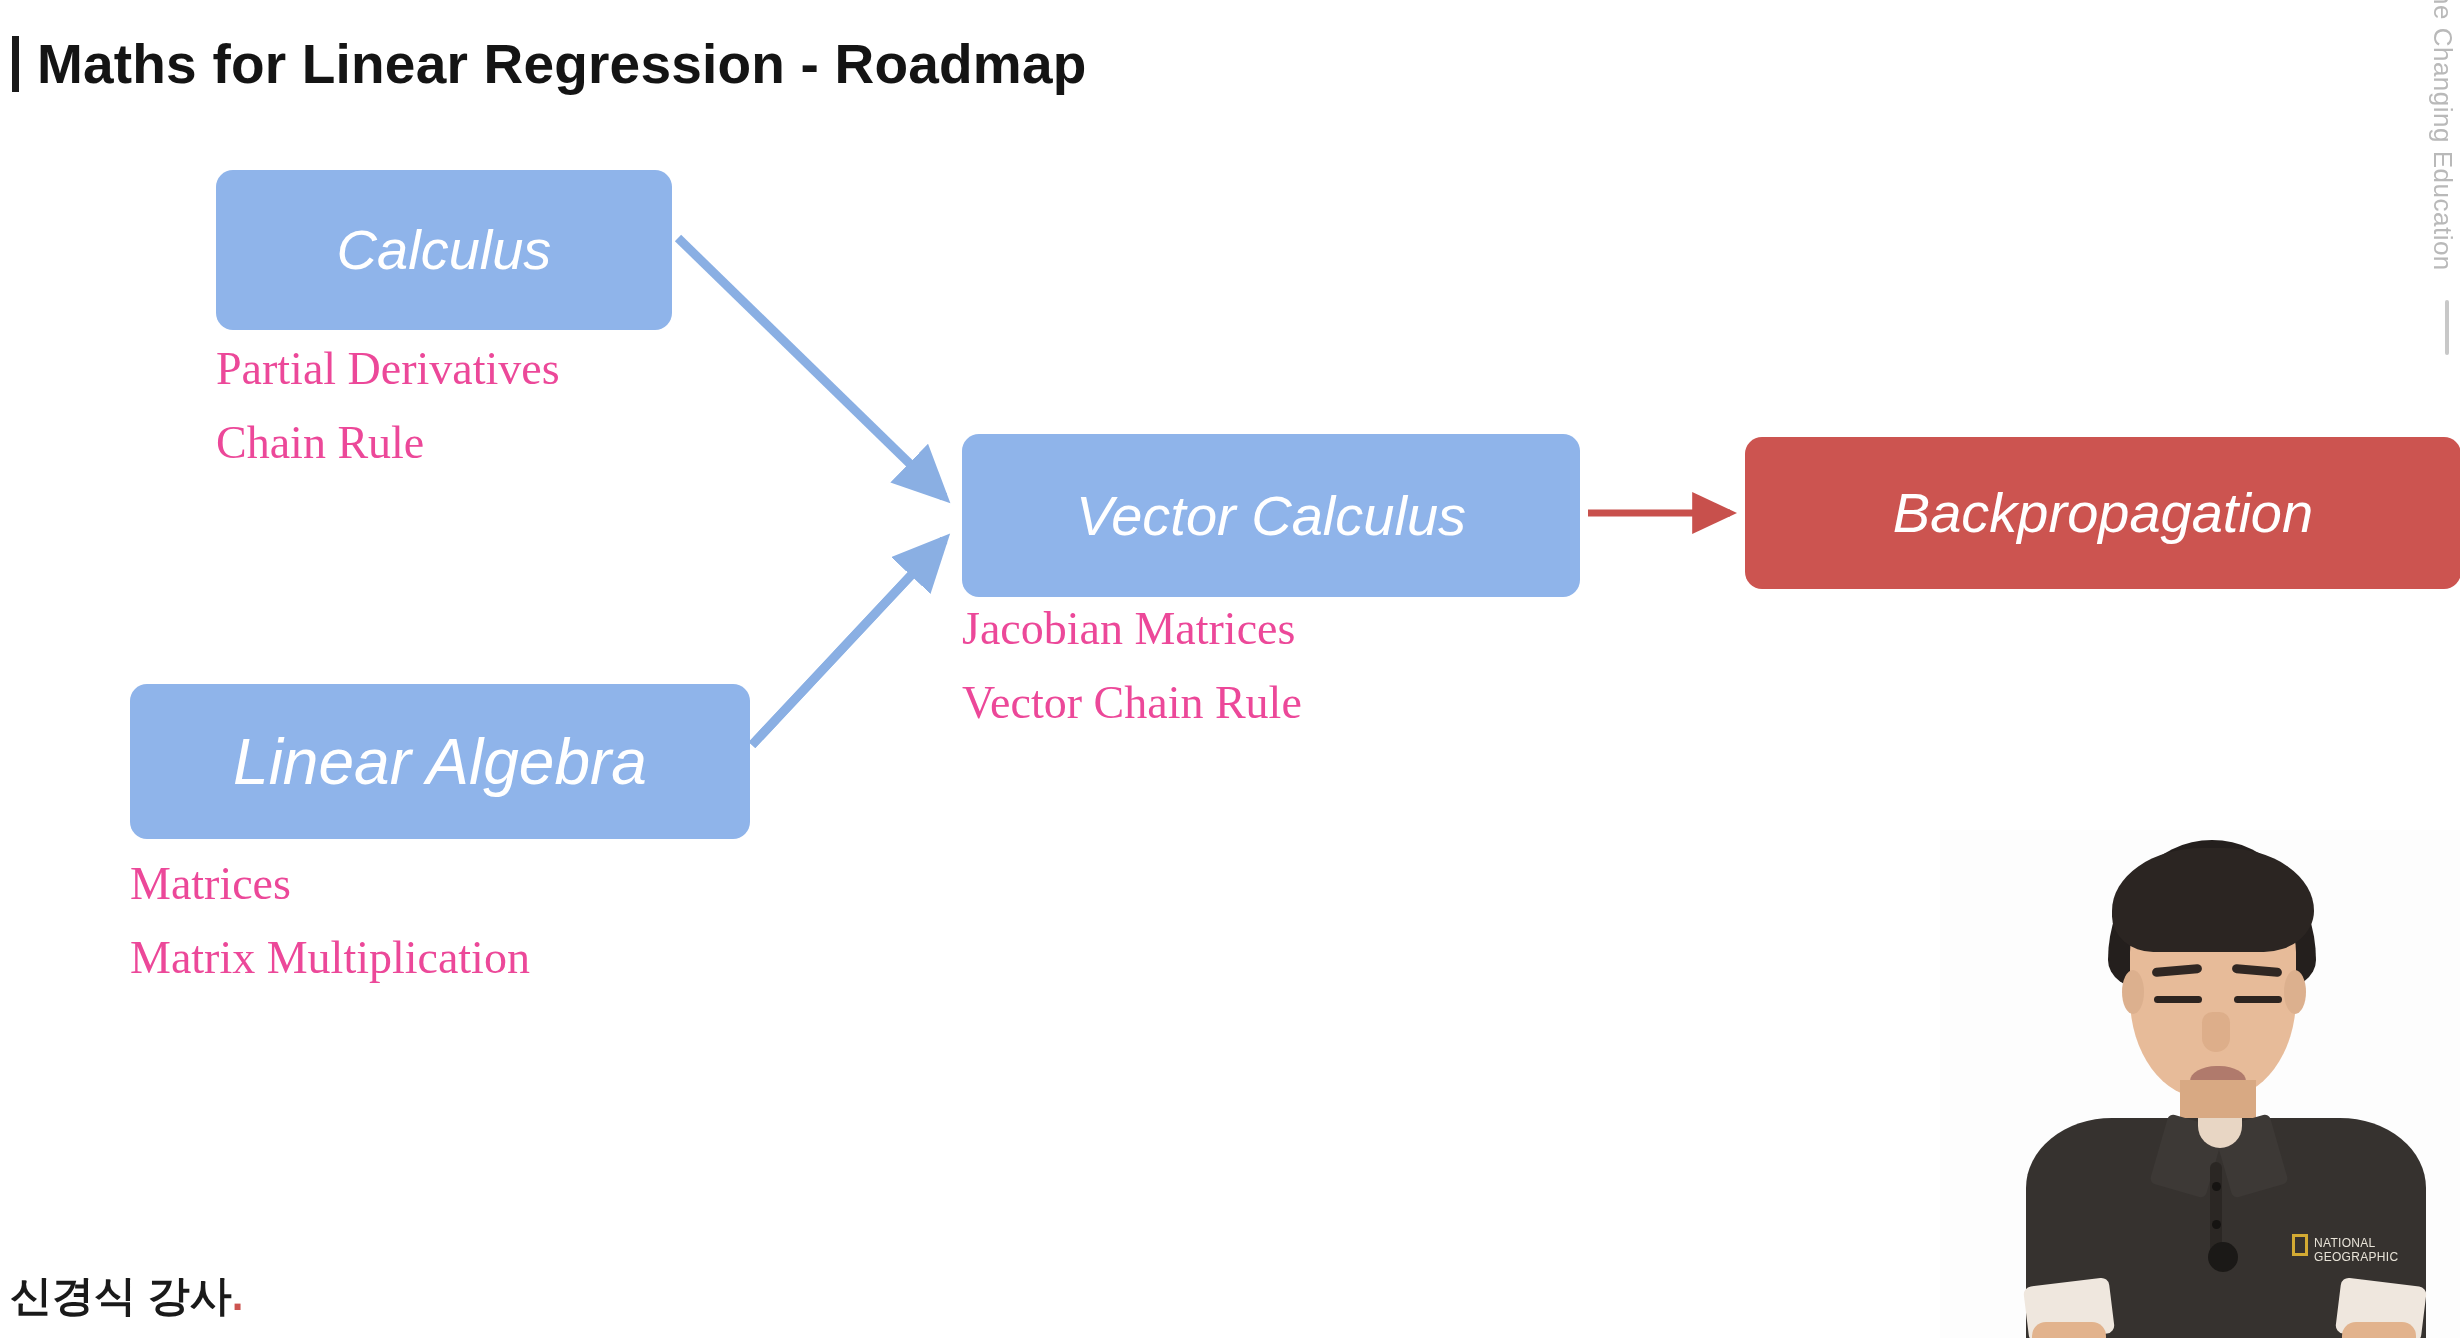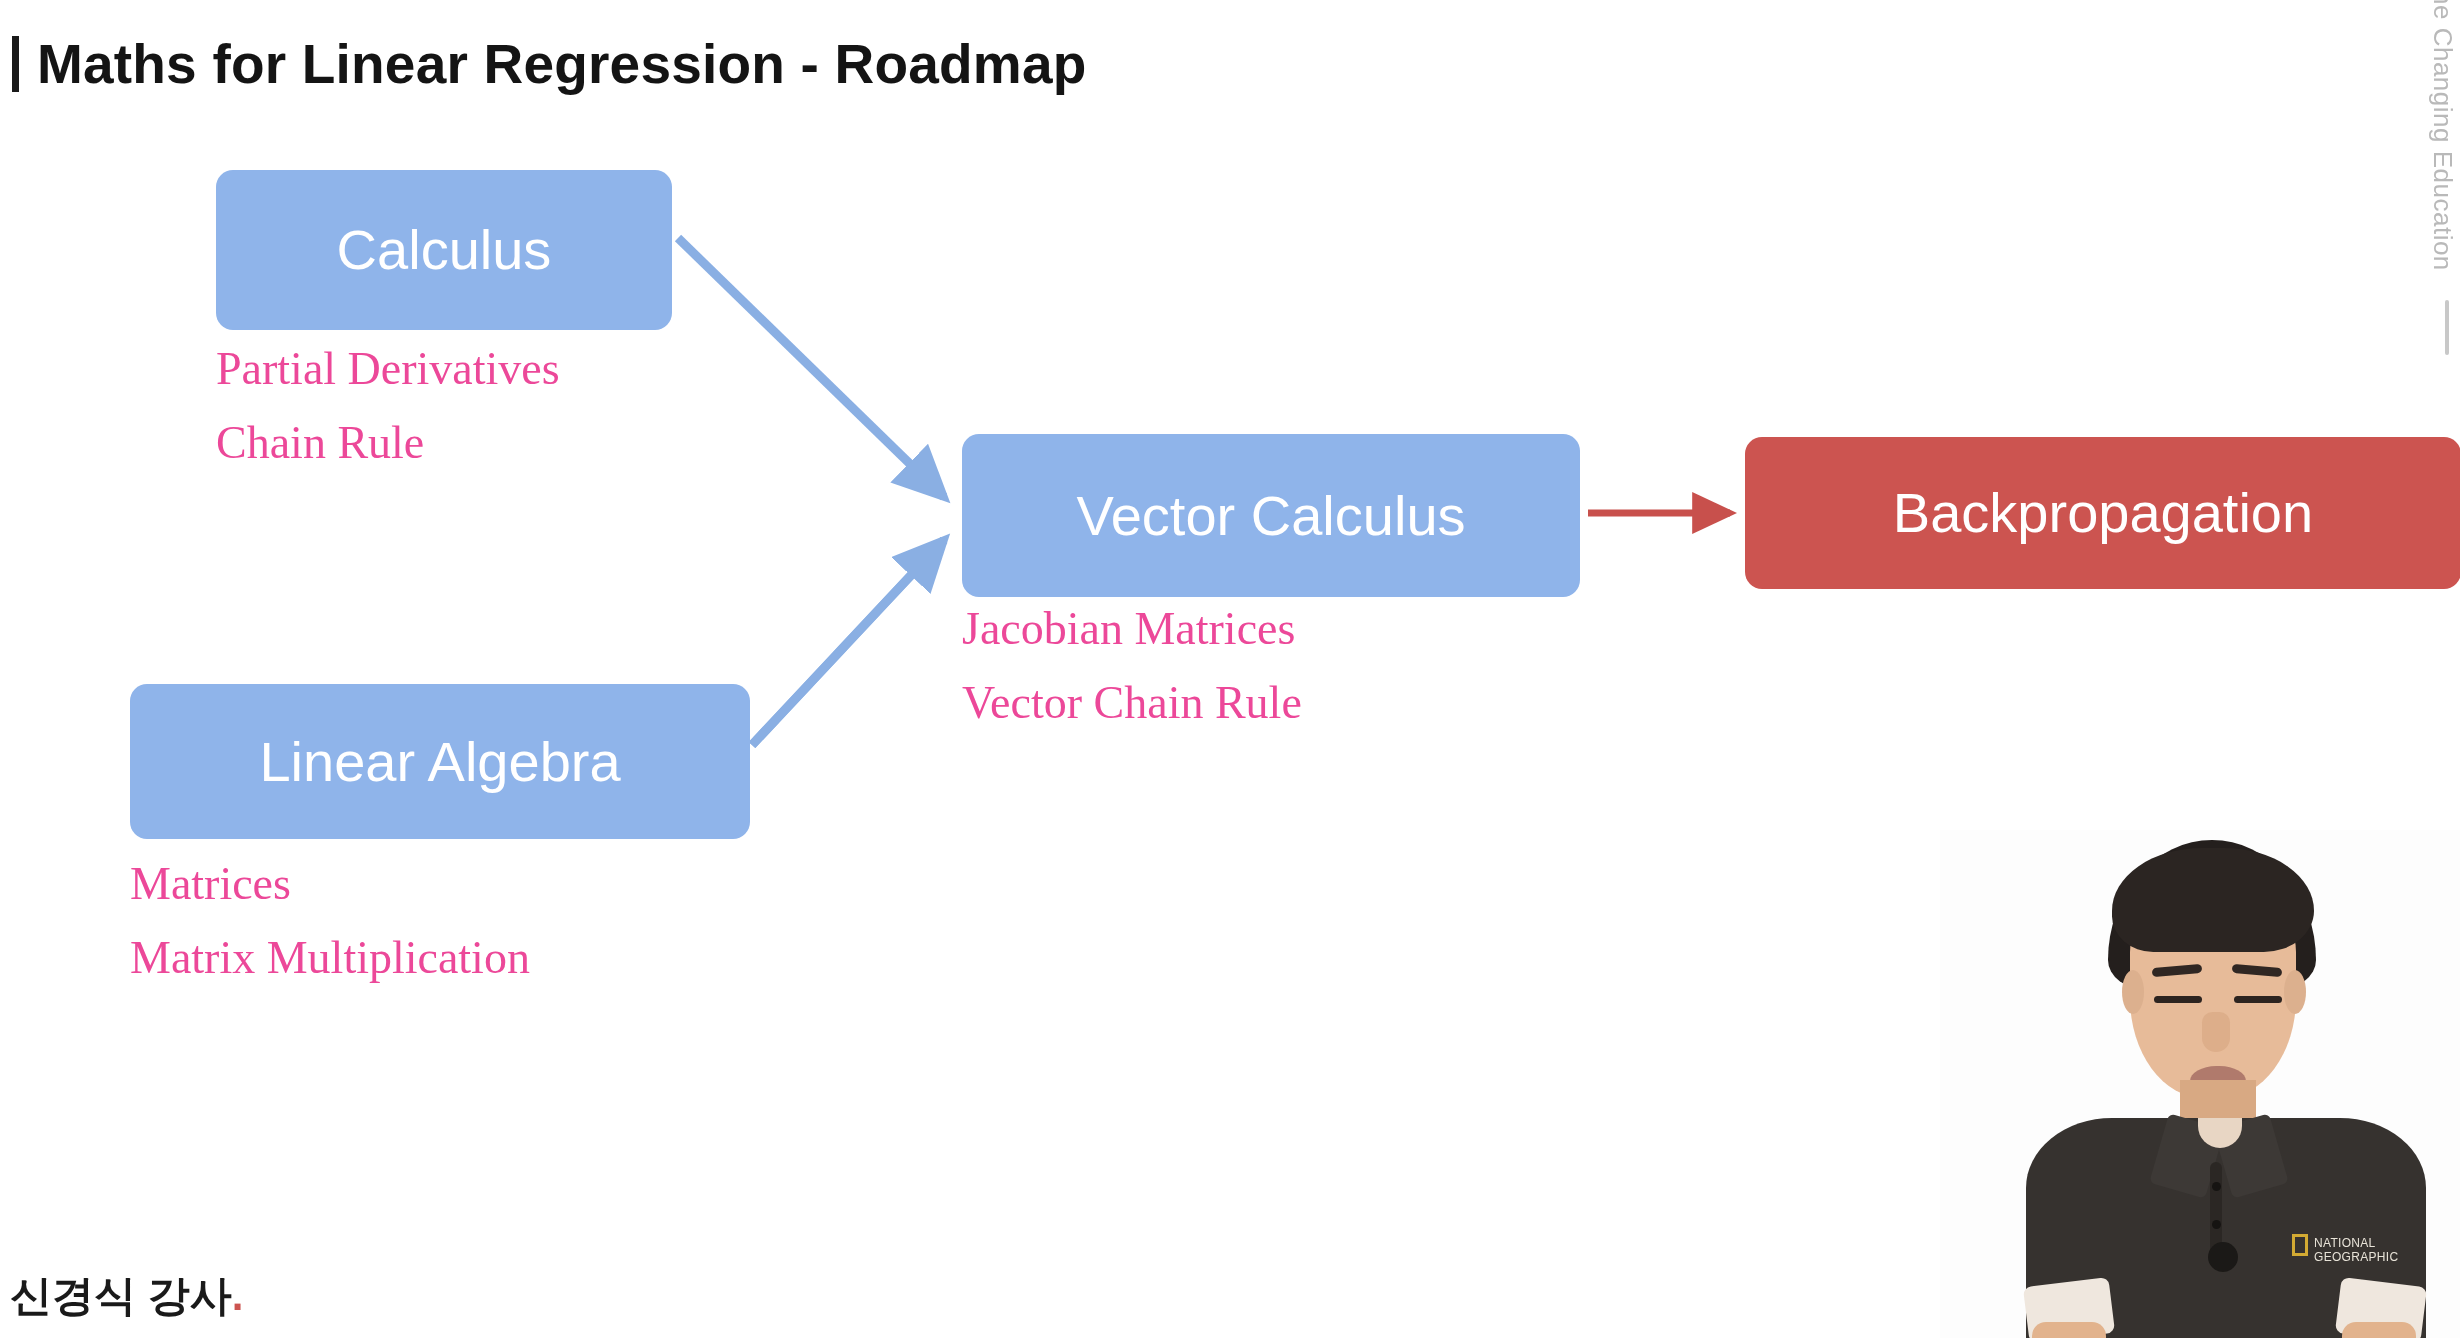--- a/index.html
+++ b/index.html
@@ -47,33 +47,34 @@
     border-radius: 17px;
     display: flex;
     align-items: center;
     justify-content: center;
     color: #ffffff;
     font-family: "Liberation Sans", sans-serif;
     font-weight: 400;
     box-sizing: border-box;
     text-align: center;
     line-height: 1;
+    font-style: italic;
   }
   .node.blue  { background: #8FB4EA; }
   .node.red   { background: #CC5450; }
 
   #node-calculus {
     left: 216px;  top: 170px;
     width: 456px; height: 160px;
     font-size: 56px;
   }
   #node-linear-algebra {
     left: 130px;  top: 684px;
     width: 620px; height: 155px;
-    font-size: 56px;
+    font-size: 64px;
   }
   #node-vector-calculus {
     left: 962px;  top: 434px;
     width: 618px; height: 163px;
     font-size: 56px;
   }
   #node-backpropagation {
     left: 1745px; top: 437px;
     width: 716px; height: 152px;
     font-size: 56px;

